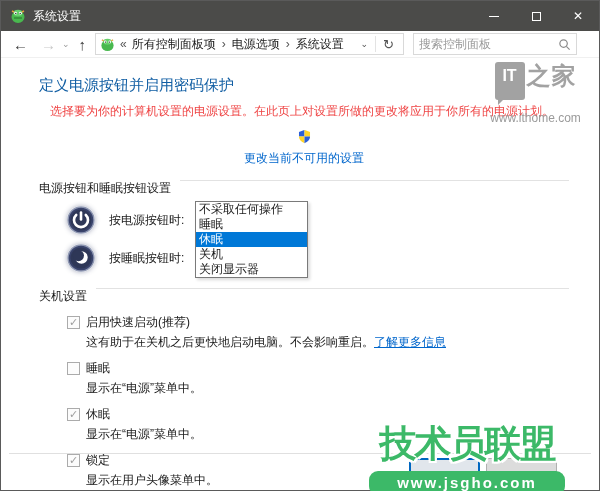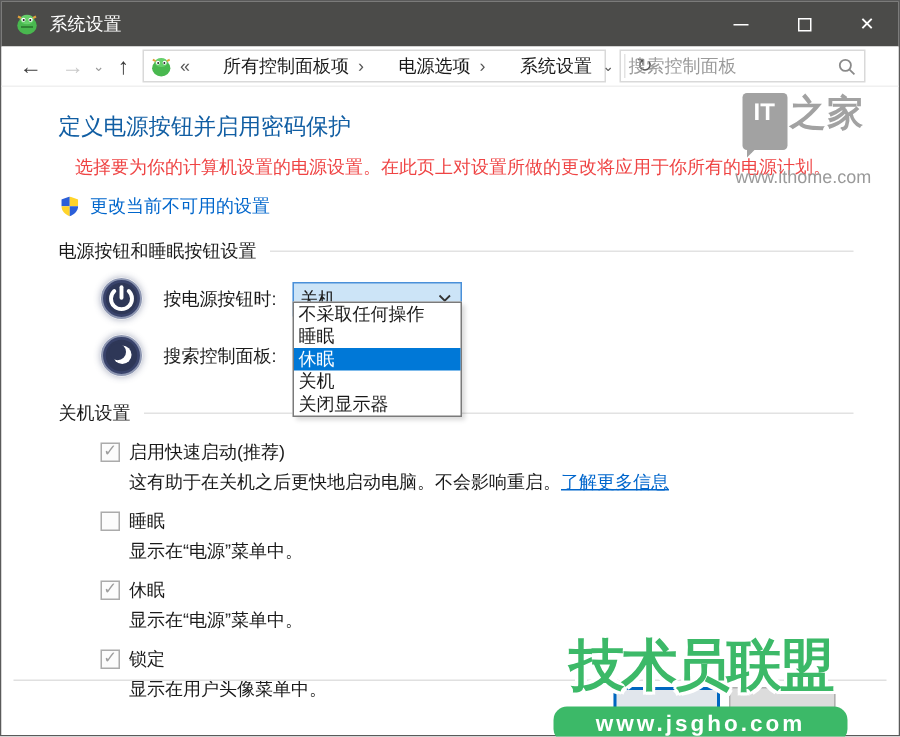--- a/index.html
+++ b/index.html
@@ -24,38 +24,38 @@
   .nav-arrow { font-size:15px; line-height:1; }
   .back { color:#3b3b3b; margin-right:13px; }
   .fwd  { color:#c9c9c9; margin-right:6px; }
   .hist { color:#9a9a9a; font-size:9px; margin-right:9px; }
   .up   { color:#3b3b3b; margin-right:9px; }
   .addressbox { flex:1; height:22px; border:1px solid #d9d9d9; display:flex; align-items:center;
                 padding:0 2px 0 4px; min-width:0; }
   .addricon { width:15px; height:15px; flex:0 0 auto; }
   .chev-sep { color:#555; margin:0 6px; font-size:12px; }
   .guillemet { color:#555; margin:0 5px 0 5px; }
-  .crumb { color:#1a1a1a; white-space:nowrap;margin-left:17px; }
+  .crumb { color:#1a1a1a; white-space:nowrap; }
   .addr-tail { margin-left:auto; display:flex; align-items:center; height:100%; }
   .addr-dd { color:#555; font-size:9px; padding:0 7px; }
   .addr-div { width:1px; height:16px; background:#e3e3e3; }
   .refresh { color:#555; font-size:13px; padding:0 7px; }
   .searchbox { width:164px; height:22px; border:1px solid #d9d9d9; margin-left:9px;
                display:flex; align-items:center; padding:0 5px; }
   .searchbox input { border:none; outline:none; flex:1; font:12px "Liberation Sans","DejaVu Sans",sans-serif;
                      color:#1a1a1a; min-width:0; background:transparent; }
   .searchbox input::placeholder { color:#9a9a9a; }
 
   
   .content { flex:1; position:relative; padding:17px 30px 0 38px; background:#fff; }
   h1.page-title { font-size:15px; font-weight:normal; color:#115ea3; line-height:20px; }
   .desc { margin-top:8px; white-space:nowrap; color:#ef4444;margin-left:11px; }
-  .admin-row { margin-top:9px; display:flex; align-items:center; gap:6px; }
+  .admin-row { margin-top:9px; display:flex; align-items:center; gap:6px;flex-direction:column; }
   .admin-link { color:#0066cc; text-decoration:none; cursor:pointer; }
-  .section-hdr { display:flex; align-items:center; margin-top:13px; }
+  .section-hdr { display:flex; align-items:flex-start; margin-top:13px; }
   .section-hdr .txt { color:#1a1a1a; white-space:nowrap; }
   .section-hdr .rule { flex:1; height:1px; background:#e2e2e2; margin-left:9px; }
   .btn-row { display:flex; align-items:center; margin:7px 0 0 28px; height:32px; }
   .btn-row + .btn-row { margin-top:6px; }
   .pwr-icon-wrap { width:28px; height:28px; border-radius:50%; box-shadow:0 0 5px rgba(56,66,106,.45); flex:0 0 auto; }
   .row-label { margin-left:14px; width:86px; color:#1a1a1a; }
   .combo { width:113px; height:23px; background:#cce4f7; border:1px solid #4a90d9;
            display:flex; align-items:center; padding-left:4px; position:relative; }
   .combo .chev { margin-left:auto; margin-right:6px; }
 
@@ -209,21 +209,21 @@
 
     <div class="btn-row">
       <div class="pwr-icon-wrap">
         <svg width="28" height="28" viewBox="0 0 28 28">
           <circle cx="14" cy="14" r="13" fill="#39436b" stroke="#8e97b2" stroke-width="1.4"></circle>
           <circle cx="14" cy="14" r="10.5" fill="#2e3757"></circle>
           <circle cx="14.5" cy="13.5" r="6.2" fill="#fff"></circle>
           <circle cx="11.4" cy="11.6" r="5.6" fill="#2e3757"></circle>
         </svg>
       </div>
-      <span class="row-label">搜索控制面板:</span>
+      <span class="row-label">按睡眠按钮时:</span>
     </div>
 
     <div class="droplist">
       <div class="opt">不采取任何操作</div>
       <div class="opt">睡眠</div>
       <div class="opt hl">休眠</div>
       <div class="opt">关机</div>
       <div class="opt">关闭显示器</div>
     </div>
 

